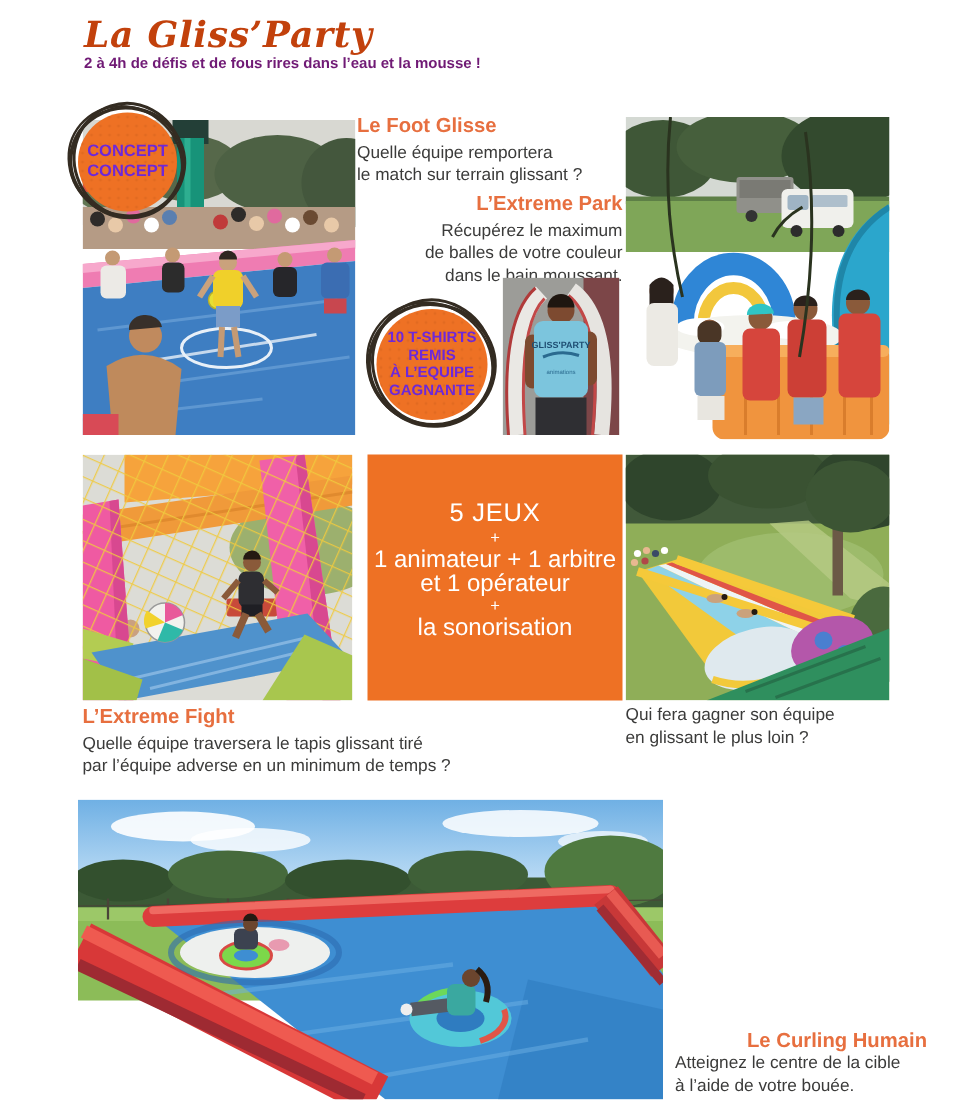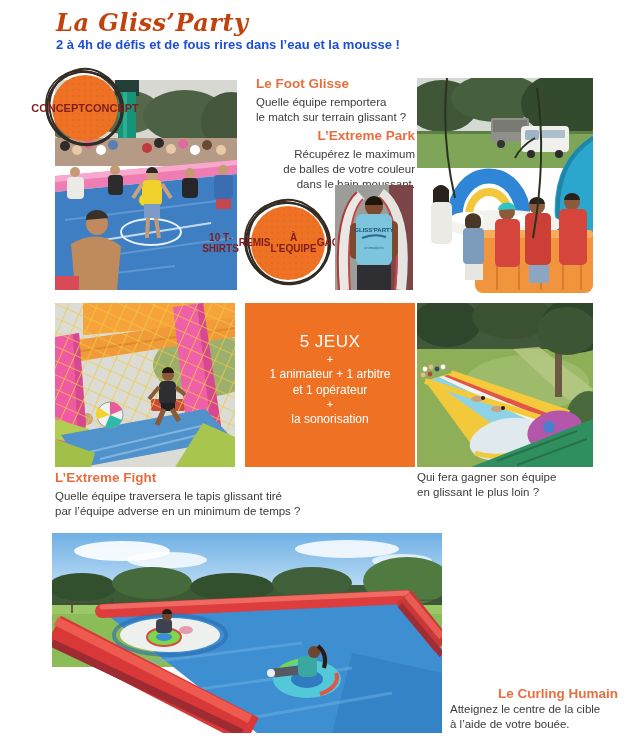--- a/index.html
+++ b/index.html
@@ -1,43 +1,43 @@
 <!DOCTYPE html>
 <html><head>
 <meta charset="utf-8">
 <style>
   * { margin:0; padding:0; box-sizing:border-box; }
   body { background:#ffffff; font-family:"Liberation Sans", sans-serif; }
   .page { position:relative; width:643px; height:741px; background:#ffffff; overflow:hidden; }
 
   .title { position:absolute; left:56px; top:8px; font-family:"DejaVu Serif", serif;
            font-style:italic; font-weight:bold; font-size:24px; color:#c2410c; letter-spacing:.5px; }
-  .subtitle { position:absolute; left:56px; top:37px; font-size:13px; font-weight:bold; color:#1d4ed8; }
+  .subtitle { position:absolute; left:56px; top:37px; font-size:10px; font-weight:bold; color:#701a75; }
 
   .photo { position:absolute; overflow:hidden; }
   .photo svg { display:block; }
 
   .act { position:absolute; }
   .act h3 { font-size:13.5px; font-weight:bold; color:#e76f3f; margin-bottom:4px; }
   .act .line { display:block; font-size:11.5px; color:#3b3b3a; line-height:15px; }
   .act.right { text-align:right; }
 
   .badge { position:absolute; }
-  .badge .txt { position:absolute; inset:0; display:flex; flex-direction:row;
+  .badge .txt { position:absolute; inset:0; display:flex; flex-direction:column;
                 align-items:center; justify-content:center; text-align:center;
-                color:#7f1d1d; font-weight:bold; }
+                color:#6d28d9; font-weight:bold; }
   .badge-concept .txt span { font-size:11px; line-height:13px; }
   .badge-tshirt .txt span { font-size:10px; line-height:11.5px; }
 
   .offer { position:absolute; left:245px; top:303px; width:170px; height:164px;
            background:#ee7124; color:#ffffff; text-align:center; font-weight:normal;
            padding-top:28px; }
   .offer .big { display:block; font-size:17px; line-height:22px; letter-spacing:.5px; }
   .offer .plus { display:block; font-size:11px; line-height:13px; }
-  .offer .row { display:block; font-size:12px; line-height:16px; }
+  .offer .row { display:block; font-size:16px; line-height:16px; }
 </style>
 </head>
 <body>
 
 <div class="page">
 
   <h1 class="title">La Gliss’Party</h1>
   <p class="subtitle">2 à 4h de défis et de fous rires dans l’eau et la mousse !</p>
 
   <div class="photo" style="left:55px; top:80px; width:182px; height:210px;">
@@ -122,21 +122,21 @@
       <ellipse cx="43" cy="45" rx="39" ry="36" fill="none" stroke="#342c22" stroke-width="1.6" transform="rotate(40 44 44)"></ellipse>
       <circle cx="44" cy="44" r="33" fill="#ee7124"></circle>
       <circle cx="44" cy="44" r="33" fill="url(#dots1)" opacity=".55"></circle>
     </svg>
     <div class="txt">
       <span>CONCEPT</span>
       <span>CONCEPT</span>
     </div>
   </div>
 
-  <div class="act" style="left:256px; top:76px; width:168px;">
+  <div class="act" style="left:238px; top:76px; width:168px;">
     <h3>Le Foot Glisse</h3>
     <span class="line">Quelle équipe remportera</span>
     <span class="line">le match sur terrain glissant ?</span>
   </div>
 
   <div class="act right" style="left:247px; top:128px; width:168px;">
     <h3>L’Extreme Park</h3>
     <span class="line">Récupérez le maximum</span>
     <span class="line">de balles de votre couleur</span>
     <span class="line">dans le bain moussant.</span>

